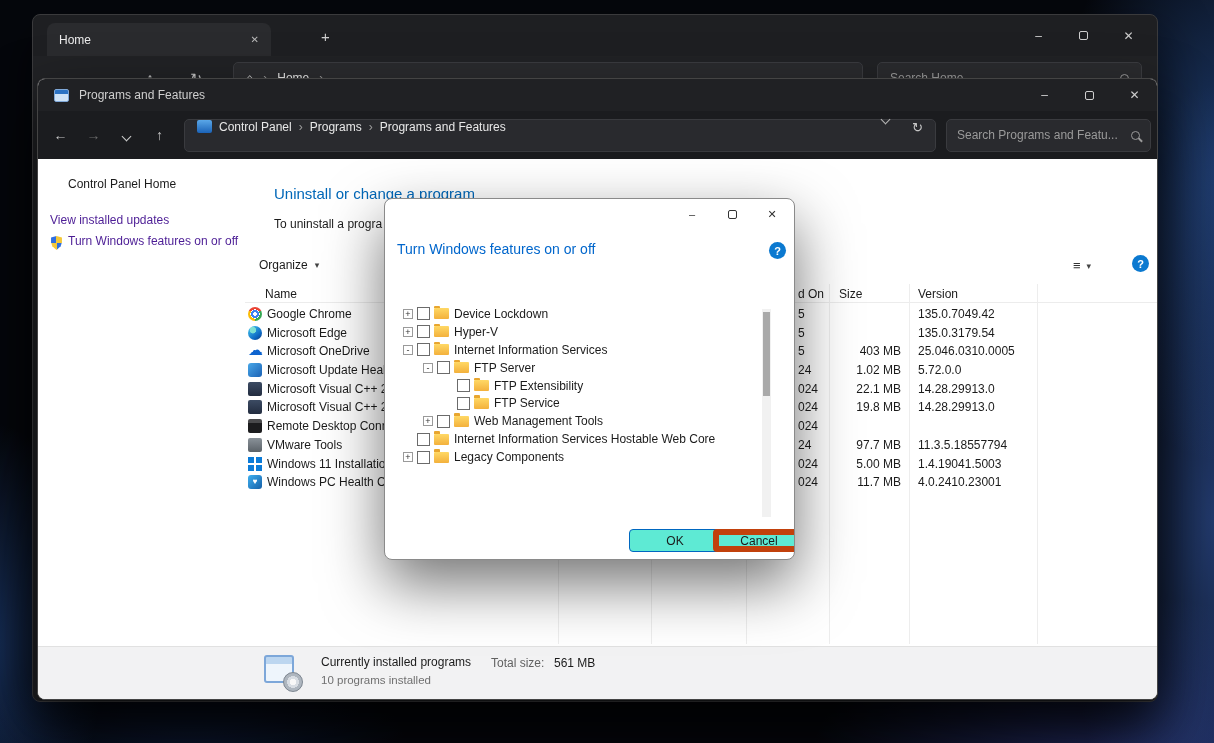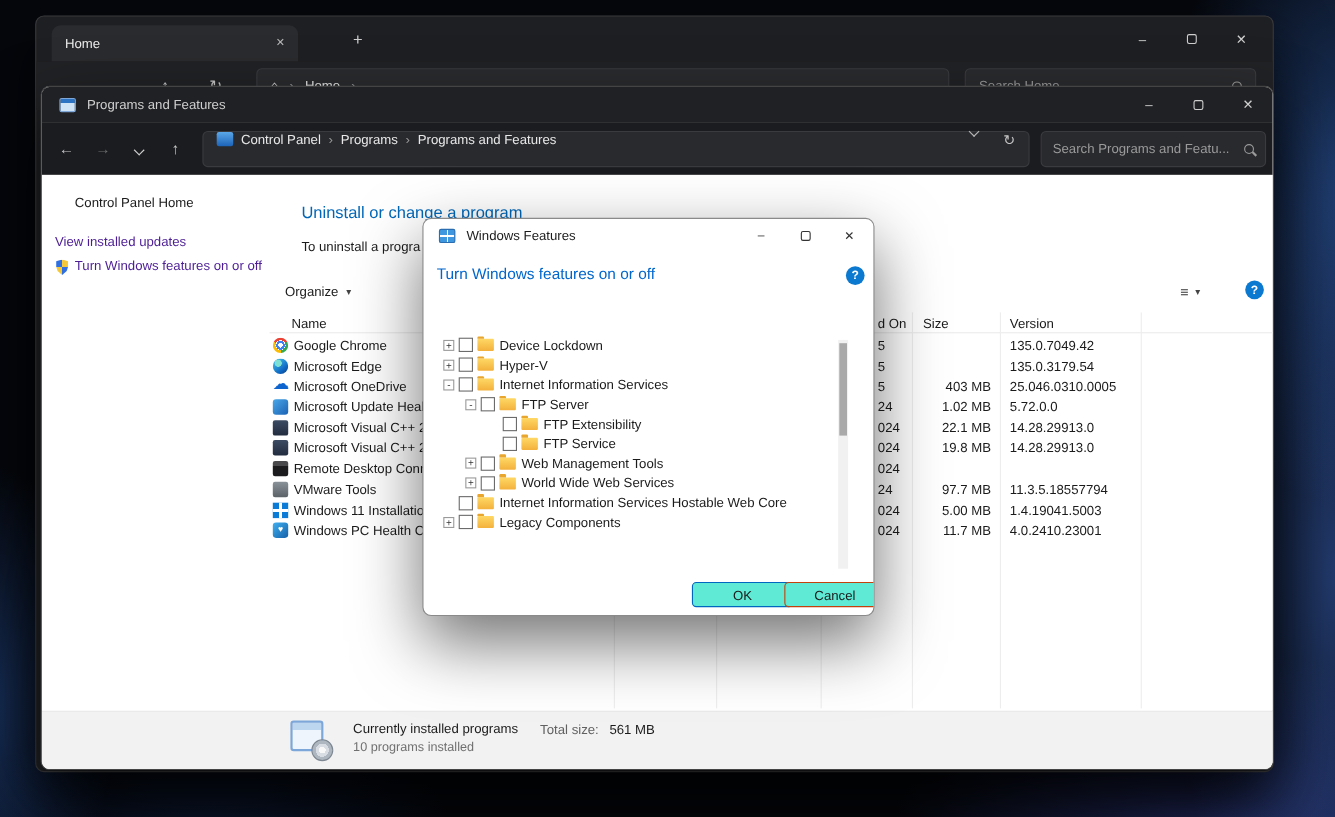--- a/index.html
+++ b/index.html
@@ -123,21 +123,21 @@
   .texp.minus::before{content:"-"}
   .texp.none{border:none;background:transparent}
   .tcb{width:13px;height:13px;border:1px solid #6b6b6b;background:#fff;margin-right:4px;flex:none}
   .tfolder{width:15px;height:11px;margin-right:5px;flex:none;position:relative;background:linear-gradient(180deg,#ffd865,#f3b13c);border-radius:1px}
   .tfolder::before{content:"";position:absolute;left:0;top:-2.5px;width:6px;height:2.5px;background:#e8a62f;border-radius:1px 1px 0 0}
   .tlabel{color:#1b1b1b;white-space:nowrap}
   .tscroll{position:absolute;right:2px;top:4px;width:9px;height:208px;background:#f1f1f1}
   .tthumb{position:absolute;left:1px;top:3px;width:7px;height:84px;background:#a9a9a9}
   .btn{position:absolute;top:330px;width:92px;height:23px;border-radius:4px;background:#5eead4;color:#1b1b1b;display:flex;align-items:center;justify-content:center}
   .btn-ok{left:244px;border:1px solid #0067c0}
-  .btn-cancel{left:328px;border:1px solid #c2410c}
+  .btn-cancel{left:328px;border:6px solid #c2410c}
 </style>
 </head>
 <body>
 
 <div class="wallpaper"></div>
 
 <div class="explorer">
   <div class="exp-tab">
     <span class="exp-tab-label">Home</span>
     <span class="exp-tab-close">✕</span>
@@ -312,24 +312,20 @@
     <span class="sb-panel"></span>
       <span class="sb-disc"></span>
   </span>
   <span class="st-label">Currently installed programs</span>
   <span class="st-total-label">Total size:</span>
   <span class="st-total-value">561 MB</span>
   <span class="st-count">10 programs installed</span>
 </div>
 
 <div class="features">
-  <div class="wf-titlebar">
-    <span class="wf-icon"></span>
-    <span class="wf-title">Windows Features</span>
-  </div>
   <div class="wf-winctl">
     <span class="wbtn">–</span>
     <span class="wbtn">
         <span class="maxbox"></span>
       </span>
     <span class="wbtn">✕</span>
   </div>
 
   <span class="wf-heading">Turn Windows features on or off</span>
   <span class="wf-help helpdot">?</span>
@@ -370,26 +366,20 @@
       <span class="tcb"></span>
       <span class="tfolder"></span>
       <span class="tlabel">FTP Service</span>
     </div>
     <div class="trow lvl1">
       <span class="texp plus"></span>
       <span class="tcb"></span>
       <span class="tfolder"></span>
       <span class="tlabel">Web Management Tools</span>
     </div>
-    <div class="trow lvl1">
-      <span class="texp plus"></span>
-      <span class="tcb"></span>
-      <span class="tfolder"></span>
-      <span class="tlabel">World Wide Web Services</span>
-    </div>
     <div class="trow">
       <span class="texp none"></span>
       <span class="tcb"></span>
       <span class="tfolder"></span>
       <span class="tlabel">Internet Information Services Hostable Web Core</span>
     </div>
     <div class="trow">
       <span class="texp plus"></span>
       <span class="tcb"></span>
       <span class="tfolder"></span>

